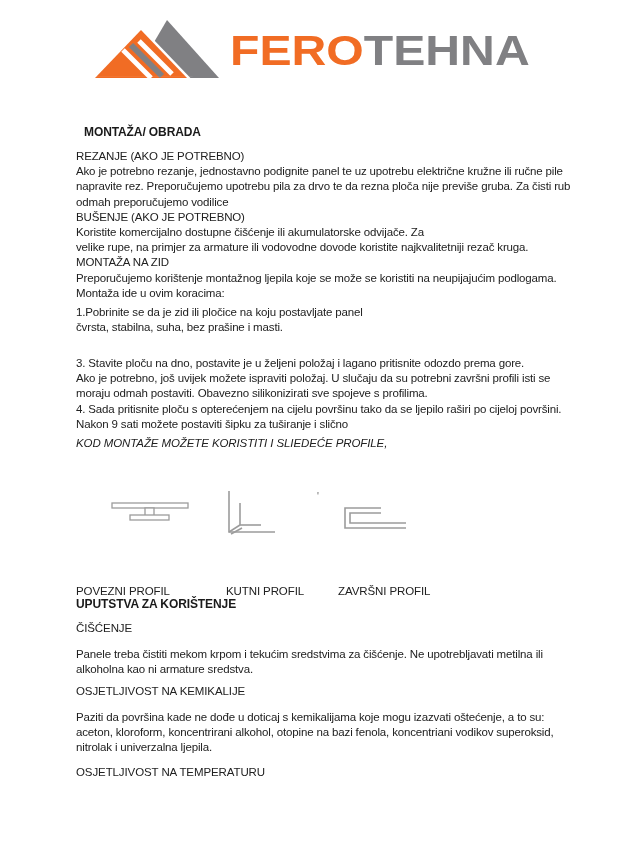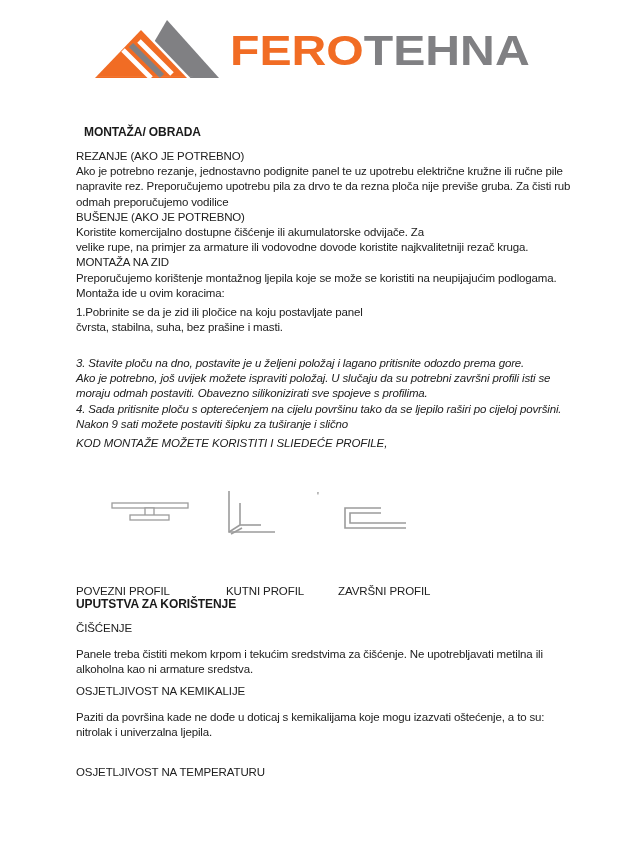--- a/index.html
+++ b/index.html
@@ -64,21 +64,21 @@
     <div class="bodyline">MONTAŽA NA ZID</div>
     <div class="bodyline">Preporučujemo korištenje montažnog ljepila koje se može se koristiti na neupijajućim podlogama.</div>
     <div class="bodyline">Montaža ide u ovim koracima:</div>
   </div>
 
   <div class="abs" style="left:76px;top:285px;margin-top:20px;">
     <div class="bodyline">1.Pobrinite se da je zid ili pločice na koju postavljate panel</div>
     <div class="bodyline">čvrsta, stabilna, suha, bez prašine i masti.</div>
   </div>
 
-  <div class="abs" style="left:76px;top:356px;font-style:italic;">
+  <div class="abs" style="left:76px;top:356px;">
     <div class="bodyline">3. Stavite ploču na dno, postavite je u željeni položaj i lagano pritisnite odozdo prema gore.</div>
     <div class="bodyline">Ako je potrebno, još uvijek možete ispraviti položaj. U slučaju da su potrebni završni profili isti se</div>
     <div class="bodyline">moraju odmah postaviti. Obavezno silikonizirati sve spojeve s profilima.</div>
     <div class="bodyline">4. Sada pritisnite ploču s opterećenjem na cijelu površinu tako da se ljepilo raširi po cijeloj površini.</div>
     <div class="bodyline">Nakon 9 sati možete postaviti šipku za tuširanje i slično</div>
   </div>
 
   <div class="abs caps-line" style="left:76px;top:437px;font-style:italic;">KOD MONTAŽE MOŽETE KORISTITI I SLIEDEĆE PROFILE,</div>
 
   <svg class="abs" style="left:110px;top:500px;" width="82" height="26" viewBox="0 0 82 26">
@@ -116,20 +116,21 @@
 
   <div class="abs caps-line" style="left:76px;top:622px;">ČIŠĆENJE</div>
   <div class="abs" style="left:76px;top:647px;">
     <div class="bodyline">Panele treba čistiti mekom krpom i tekućim sredstvima za čišćenje. Ne upotrebljavati metilna ili</div>
     <div class="bodyline">alkoholna kao ni armature sredstva.</div>
   </div>
 
   <div class="abs caps-line" style="left:76px;top:685px;">OSJETLJIVOST NA KEMIKALIJE</div>
   <div class="abs" style="left:76px;top:710px;">
     <div class="bodyline">Paziti da površina kade ne dođe u doticaj s kemikalijama koje mogu izazvati oštećenje, a to su:</div>
+    <div class="bodyline">aceton, kloroform, koncentrirani alkohol, otopine na bazi fenola, koncentriani vodikov superoksid,</div>
     <div class="bodyline">nitrolak i univerzalna ljepila.</div>
   </div>
 
   <div class="abs caps-line" style="left:76px;top:766px;">OSJETLJIVOST NA TEMPERATURU</div>
   <div class="abs bodyline" style="left:76px;top:791px;">
     <span>Ne izlagati temperaturama višim od 60</span><span class="deg">°</span><span>C.</span>
   </div>
 
 </div>
 

